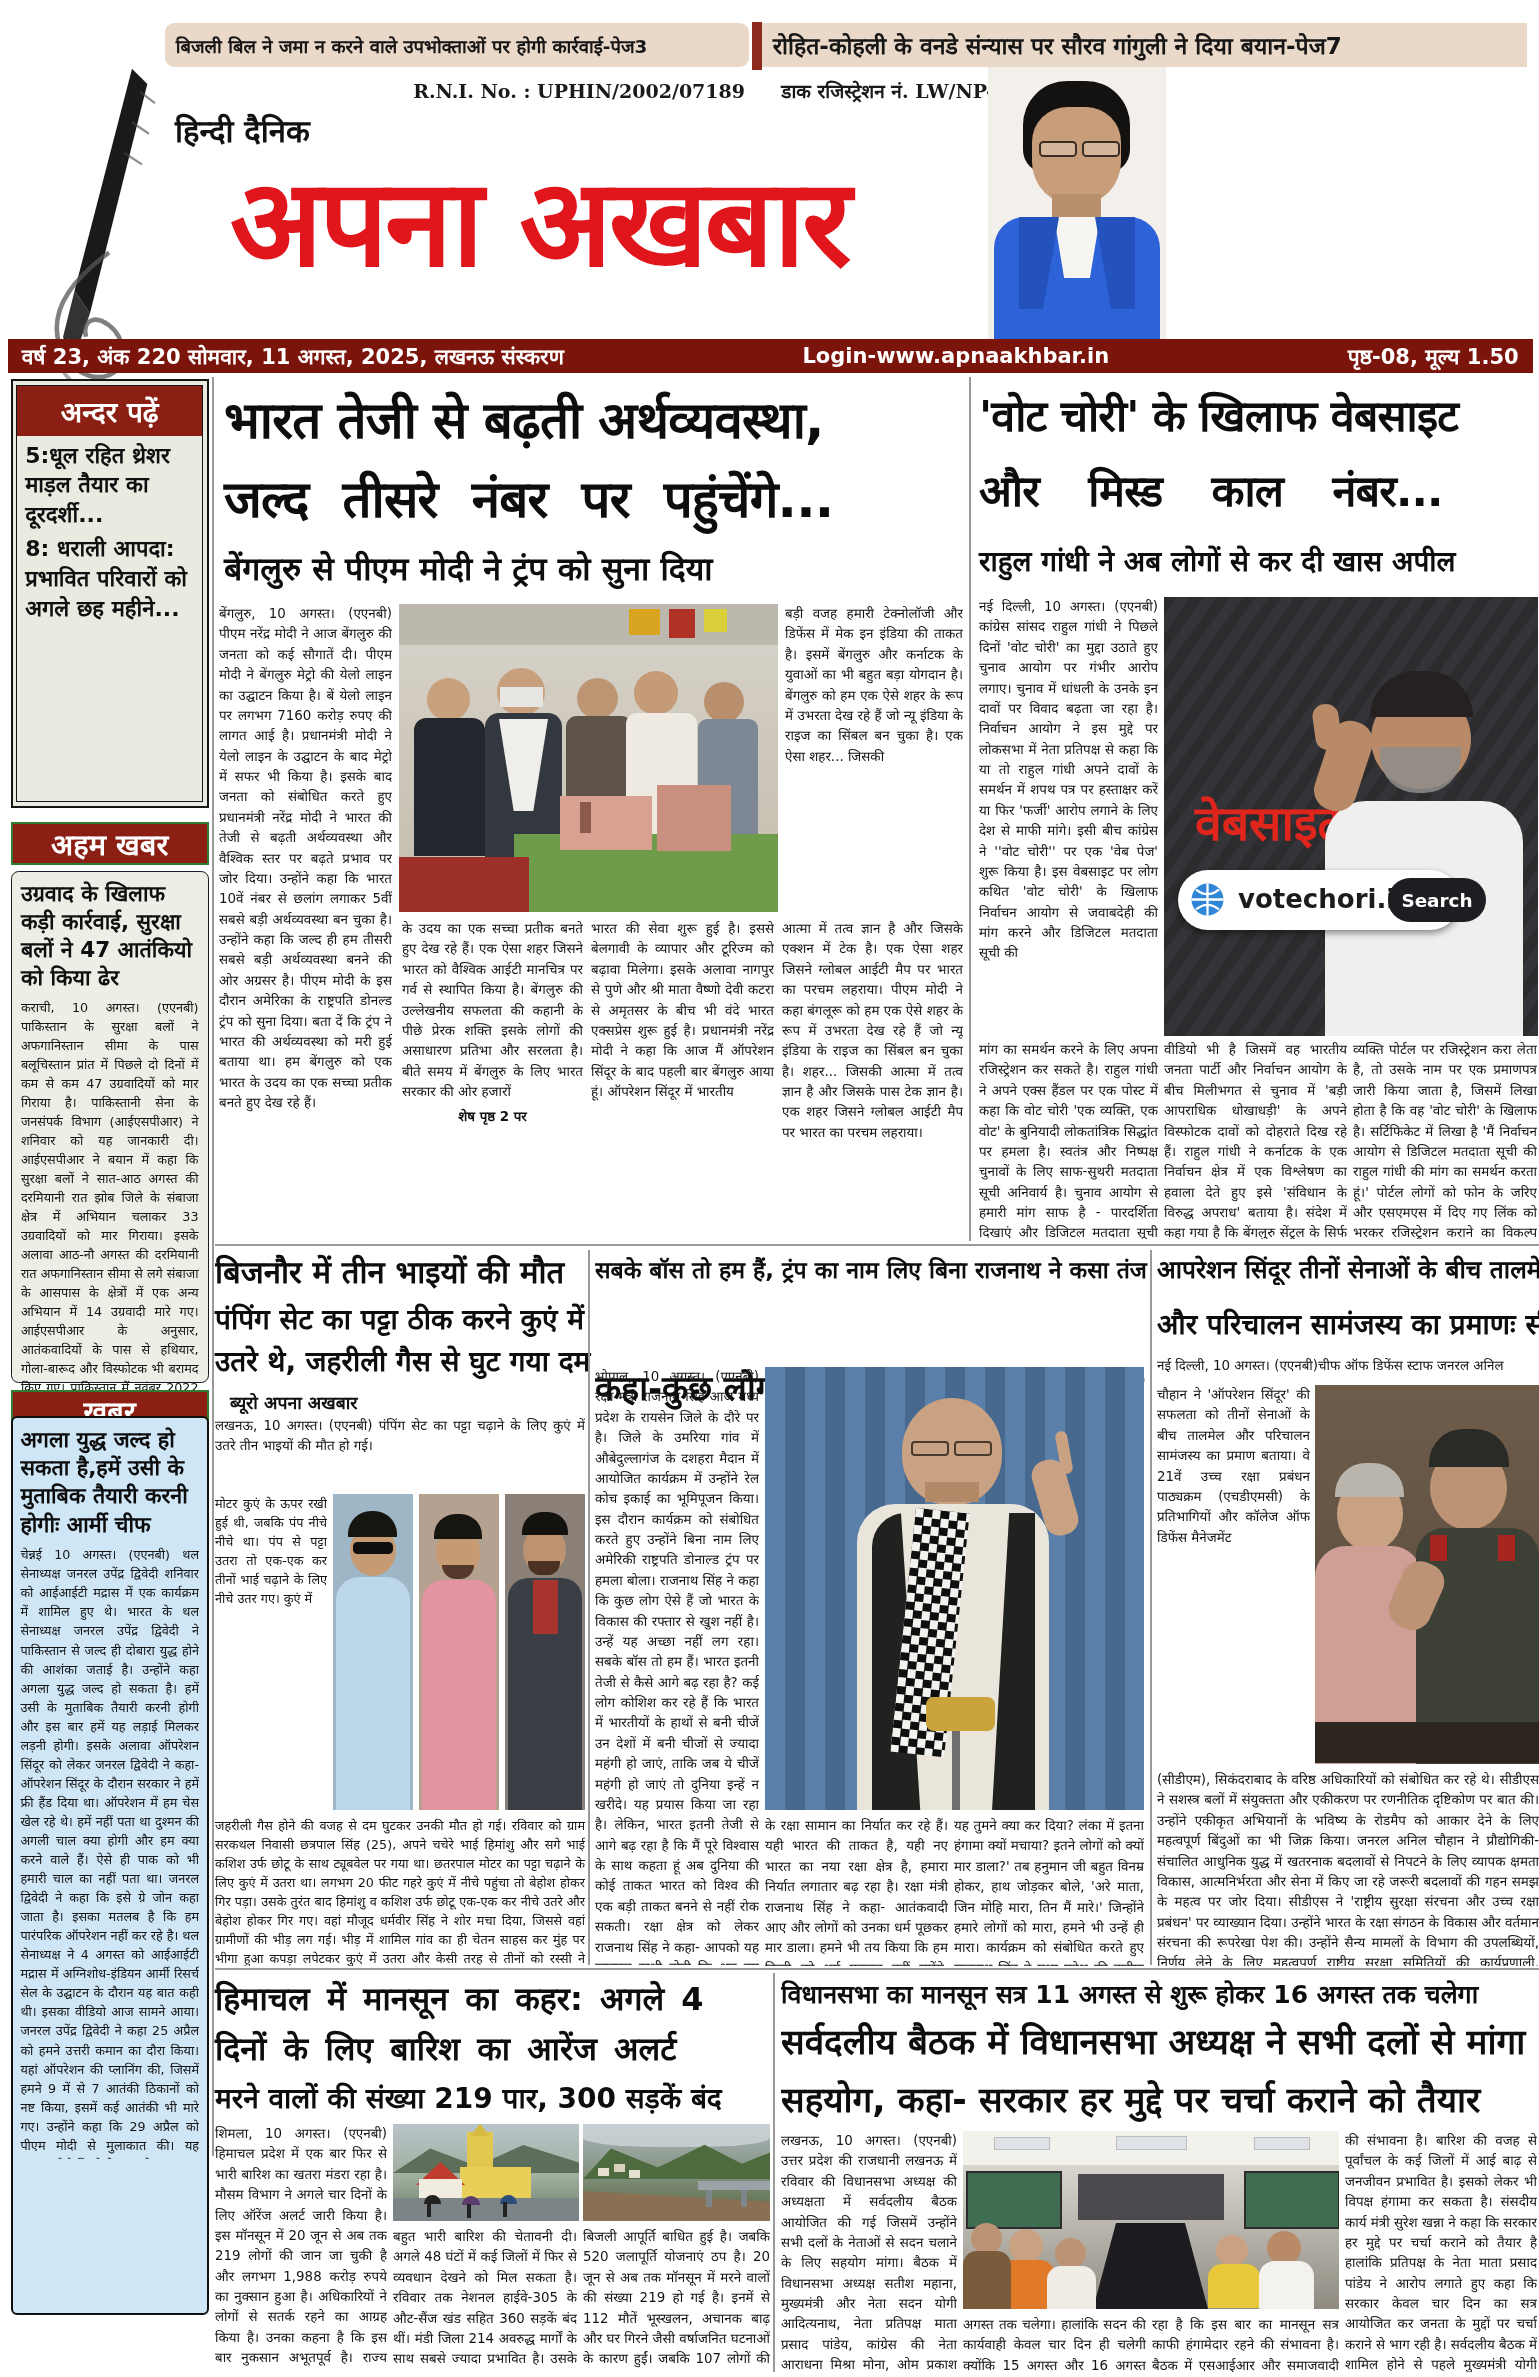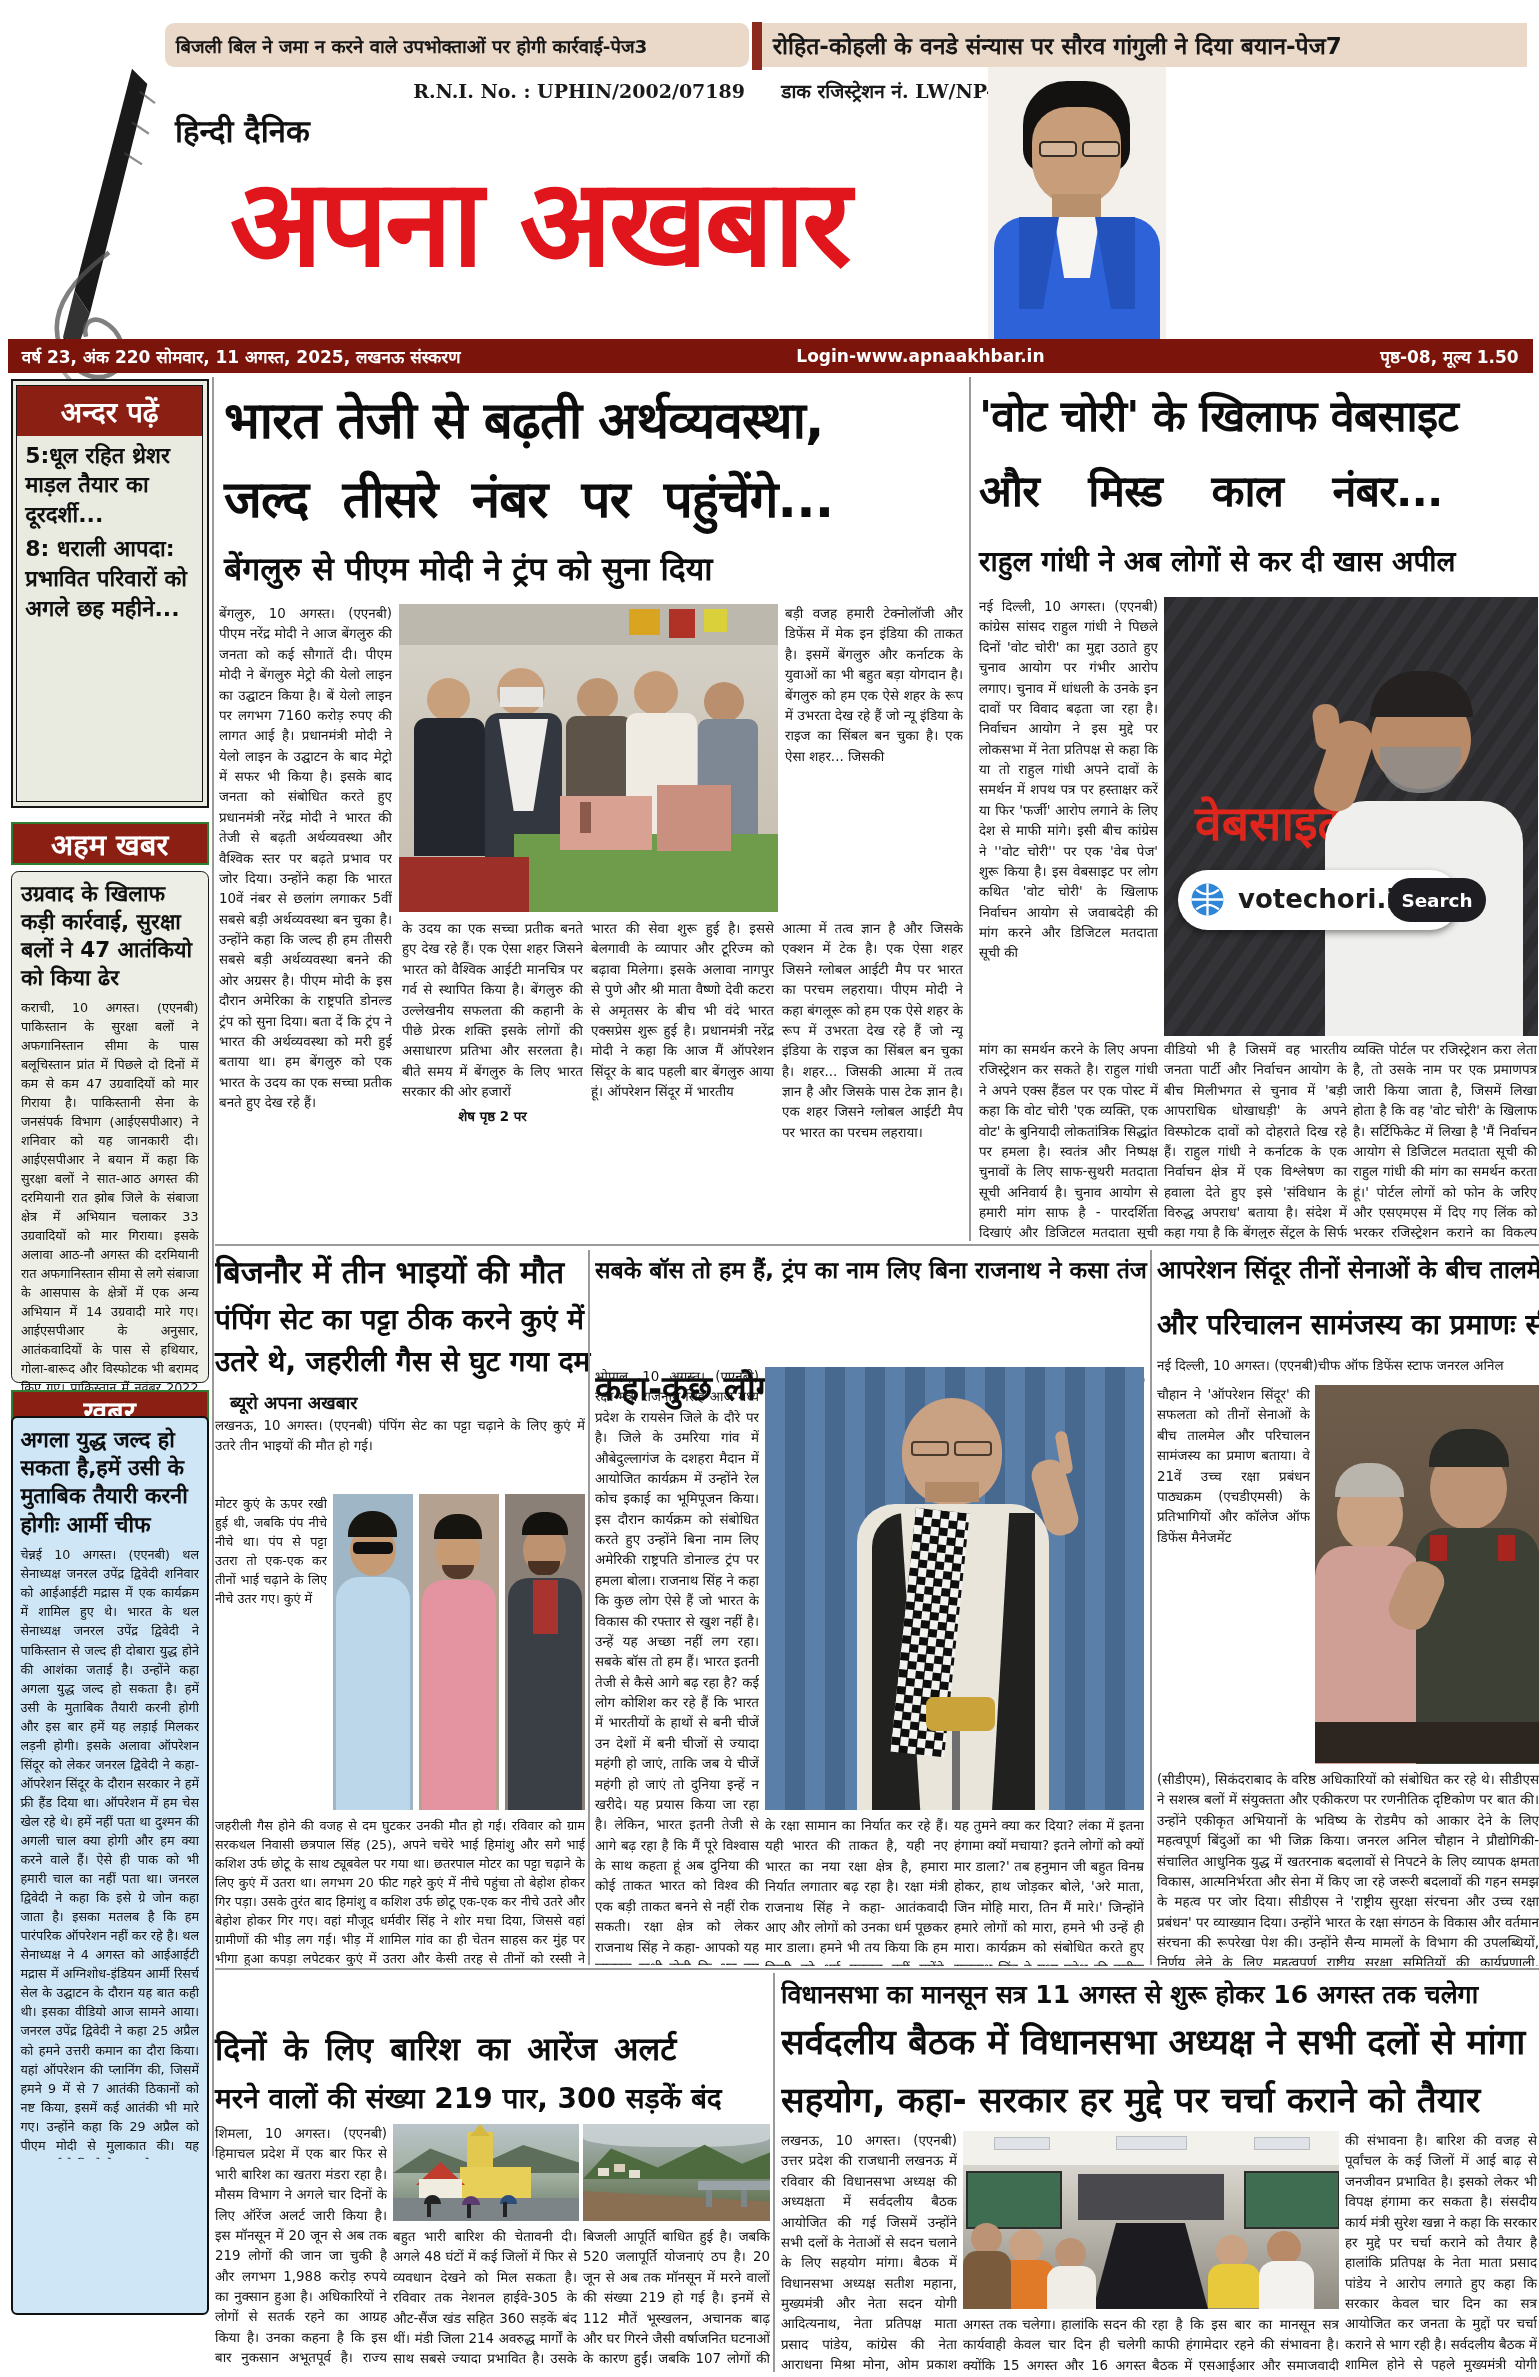--- a/index.html
+++ b/index.html
@@ -5,21 +5,21 @@
   html,body{margin:0;padding:0;background:#fff;}
   .page{position:relative;width:1540px;height:2377px;background:#fff;overflow:hidden;
         font-family:"DejaVu Sans",sans-serif;color:#111;}
   .abs{position:absolute;}
   .strip{background:#ead8c8;display:flex;align-items:center;padding:0 10.7px;box-sizing:border-box;}
   .strip span{font-weight:bold;color:#161616;}
   .rni{font-weight:bold;font-size:19px;text-align:center;color:#1a1a1a;font-family:"DejaVu Serif",serif;}
   .daily{font-weight:bold;font-size:31px;color:#111;}
   .masthead{color:#e0161c;font-weight:800;font-size:121px;line-height:1.0;letter-spacing:-3.1px;white-space:nowrap;}
   .datebar{background:#7b150c;color:#fff;display:flex;align-items:center;box-sizing:border-box;padding:0 14px;}
-  .datebar span{font-weight:bold;font-size:17px;}
+  .datebar span{font-weight:bold;font-size:21px;}
   .h-huge{font-weight:800;color:#0d0d0d;white-space:nowrap;letter-spacing:-0.8px;}
   .h-big{font-weight:800;color:#0d0d0d;white-space:nowrap;}
   .bodytxt{font-size:13.4px;line-height:1.52;text-align:justify;color:#141414;overflow:hidden;}
   .bodytxt.small{font-size:12.7px;line-height:1.5;}
   .boxpanel{background:#edeee6;border:1.5px solid #1b1b1b;border-radius:7.7px;box-sizing:border-box;padding:7.7px 9.2px;}
   .badge{background:#8c1f14;color:#fff;border:2.3px solid #2e7d32;text-align:center;font-weight:800;
          display:flex;align-items:center;justify-content:center;box-sizing:border-box;}
   .insidebox{border:2.3px solid #161616;box-sizing:border-box;background:#e9ebe0;padding:3.8px;}
   .insidebox .inner{border:1.5px solid #161616;height:100%;box-sizing:border-box;background:#e9ebe0;}
   .insidehdr{background:#8c1f14;color:#fff;font-weight:800;font-size:28px;text-align:center;padding:6.1px 0;}
@@ -259,20 +259,21 @@
     <div class="cell" style="left:115px;top:150px;width:17px;height:26px;background:#a8251f;"></div>
     <div class="cell" style="left:183px;top:150px;width:17px;height:26px;background:#a8251f;"></div>
     <div class="cell" style="left:80px;top:176px;width:43px;height:69px;background:#bd9375;border-radius:18.4px;transform:rotate(24deg);"></div>
     <div class="cell" style="left:0;top:337px;width:224px;height:41px;background:#2d2620;"></div>
   </div>
 
   <div class="abs bodytxt" style="left:1157px;top:1770px;width:382px;height:196px;">(सीडीएम), सिकंदराबाद के वरिष्ठ अधिकारियों को संबोधित कर रहे थे। सीडीएस ने सशस्त्र बलों में संयुक्तता और एकीकरण पर रणनीतिक दृष्टिकोण पर बात की। उन्होंने एकीकृत अभियानों के भविष्य के रोडमैप को आकार देने के लिए महत्वपूर्ण बिंदुओं का भी जिक्र किया। जनरल अनिल चौहान ने प्रौद्योगिकी-संचालित आधुनिक युद्ध में खतरनाक बदलावों से निपटने के लिए व्यापक क्षमता विकास, आत्मनिर्भरता और सेना में किए जा रहे जरूरी बदलावों की गहन समझ के महत्व पर जोर दिया। सीडीएस ने 'राष्ट्रीय सुरक्षा संरचना और उच्च रक्षा प्रबंधन' पर व्याख्यान दिया। उन्होंने भारत के रक्षा संगठन के विकास और वर्तमान संरचना की रूपरेखा पेश की। उन्होंने सैन्य मामलों के विभाग की उपलब्धियों, निर्णय लेने के लिए महत्वपूर्ण राष्ट्रीय सुरक्षा समितियों की कार्यप्रणाली, संगठनात्मक पुनर्गठन सहित सुधारों के कार्यान्वयन और संयुक्त क्षमता बढ़ाने के लिए थिएटर कमांड के रोडमैप पर भी बात की। संयुक्त रसद और एकीकरण को मजबूत करने के निरंतर प्रयासों के तहत जनरल अनिल चौहान ने सीडीएम की ओर से तैयार एक व्यापक मार्गदर्शिका 'एकीकृत रसद के लिए संयुक्त प्राइमर' जारी किया। उन्होंने कहा कि रसद सैन्य अभियानों की रीढ़ है। सशस्त्र बलों में रसद प्रक्रियाओं का एकीकरण रणनीतिक उद्देश्यों को हासिल करने के लिए अहम है। इस दस्तावेज का उद्देश्य तीनों सेनाओं के बीच रसद समन्वय को बढ़ाना, दक्षता में सुधार लाना और सशस्त्र बलों में अधिक संगठनात्मक प्रभावशीलता सुनिश्चित करना है। सीडीएस ने स्मार्ट बाइक पब्लिक साइकिल शेयरिंग सुविधा का भी उद्घाटन किया, जो सीडीएम के कर्मियों के लिए रोज आने-जाने के लिए पर्यावरण-अनुकूल ई-साइकिलों तक सुविधाजनक पहुंच सुनिश्चित करेगी। यह कार्बन उत्सर्जन को कम करने की एक शानदार पहल भी है।</div>
 
   <div class="abs hrule" style="left:215px;top:1968px;width:1324px;"></div>
 
+  <div class="abs h-big" style="left:215px;top:1976px;width:555px;font-size:32px;word-spacing:6.1px;">हिमाचल में मानसून का कहर: अगले 4</div>
   <div class="abs h-big" style="left:215px;top:2026px;width:555px;font-size:32px;word-spacing:6.1px;">दिनों के लिए बारिश का आरेंज अलर्ट</div>
   <div class="abs h-big" style="left:215px;top:2078px;width:555px;font-size:28px;">मरने वालों की संख्या 219 पार, 300 सड़कें बंद</div>
   <div class="abs bodytxt" style="left:215px;top:2124px;width:172px;height:247px;">शिमला, 10 अगस्त। (एएनबी) हिमाचल प्रदेश में एक बार फिर से भारी बारिश का खतरा मंडरा रहा है। मौसम विभाग ने अगले चार दिनों के लिए ऑरेंज अलर्ट जारी किया है। इस मॉनसून में 20 जून से अब तक 219 लोगों की जान जा चुकी है और लगभग 1,988 करोड़ रुपये का नुक्सान हुआ है। अधिकारियों ने लोगों से सतर्क रहने का आग्रह किया है। उनका कहना है कि इस बार नुकसान अभूतपूर्व है। राज्य सरकार लोगों की सुरक्षा के लिए हर संभव प्रयास कर रही है। आइए जानते है हिमाचल के मौजूदा हालात कैसे है? मौसम विभाग ने रविवार को राज्य के कुछ स्थानों पर सोमवार से गुरुवार तक भारी से</div>
 
   <div class="photo" style="left:393px;top:2124px;width:186px;height:97px;background:linear-gradient(180deg,#b9c4c9 0%,#9fae9d 55%,#6a7a6a 100%);">
     <div class="cell" style="left:0;top:14px;width:186px;height:35px;background:#5d6f5a;clip-path:polygon(0 100%,20% 30%,45% 80%,70% 20%,100% 70%,100% 100%);"></div>
     <div class="cell" style="left:74px;top:7.7px;width:26px;height:55px;background:#e3c84f;"></div>
     <div class="cell" style="left:77px;top:0px;width:20px;height:12.3px;background:#d6b93f;clip-path:polygon(50% 0,100% 100%,0 100%);"></div>
     <div class="cell" style="left:67px;top:43px;width:71px;height:31px;background:#e8cf58;"></div>
     <div class="cell" style="left:23px;top:38px;width:49px;height:23px;background:#c23c2e;clip-path:polygon(0 100%,50% 0,100% 100%);"></div>

